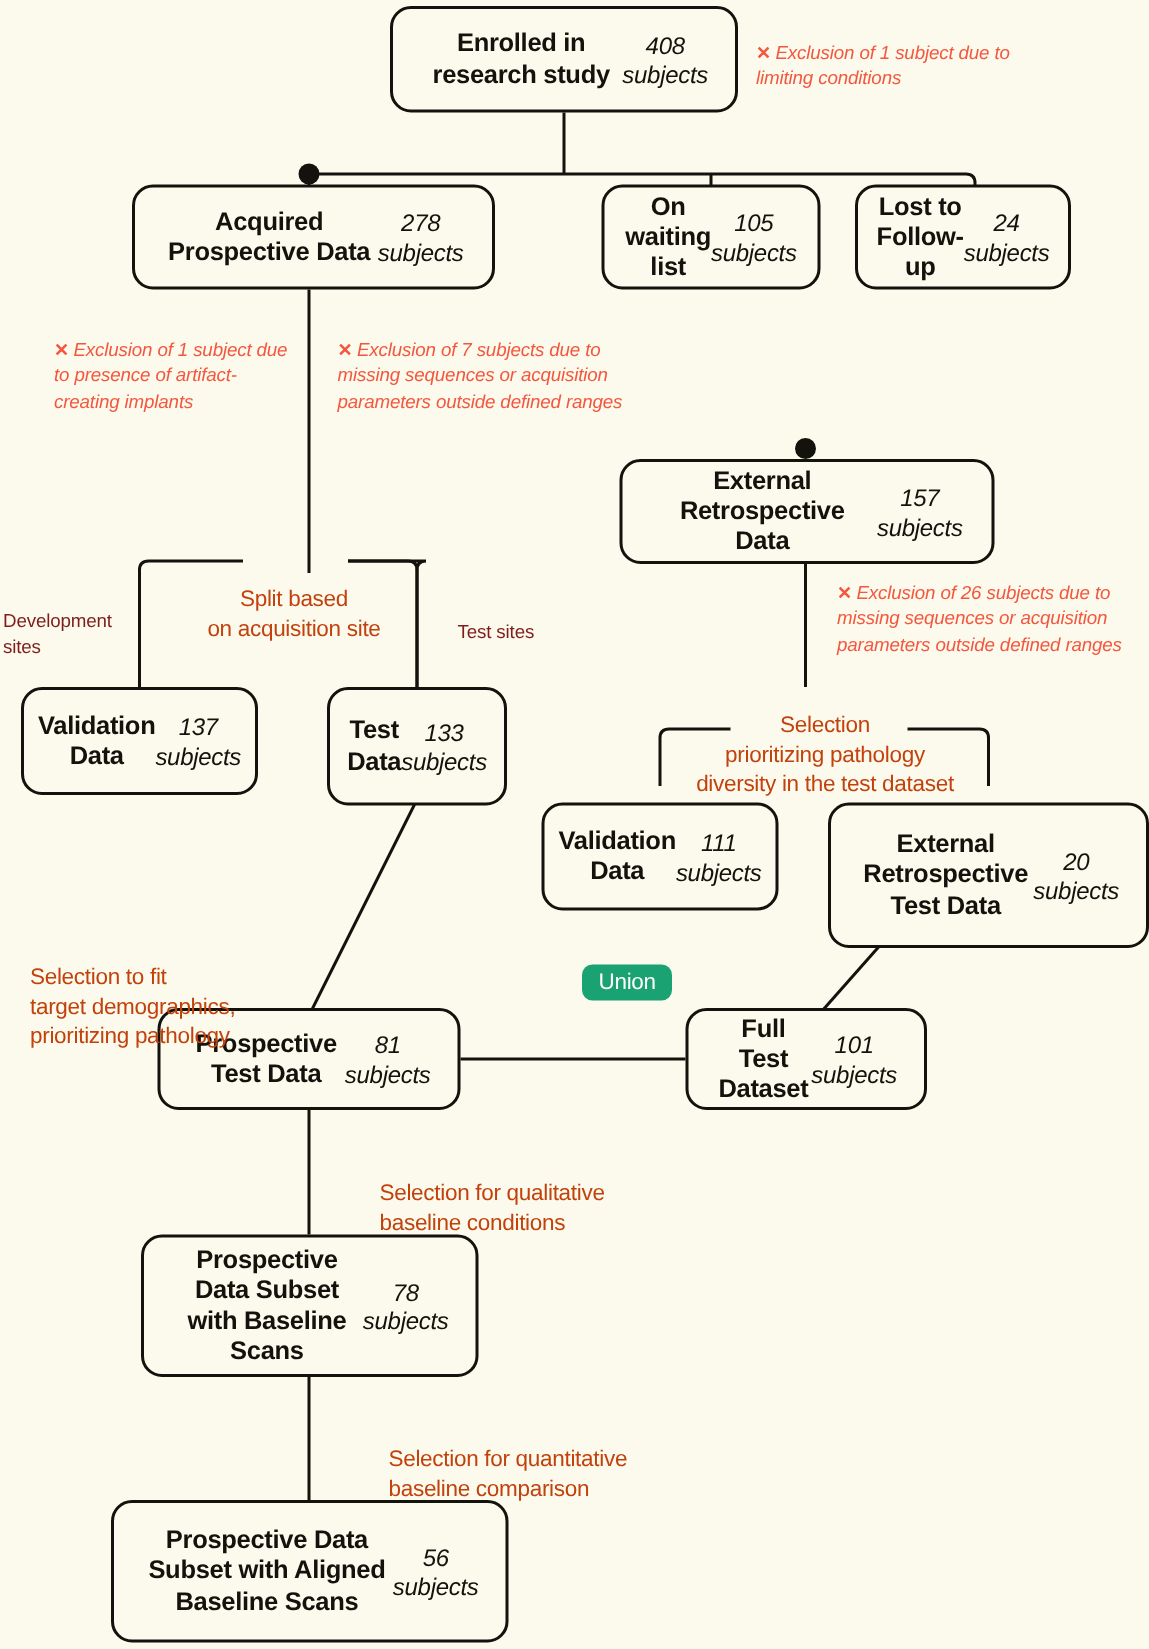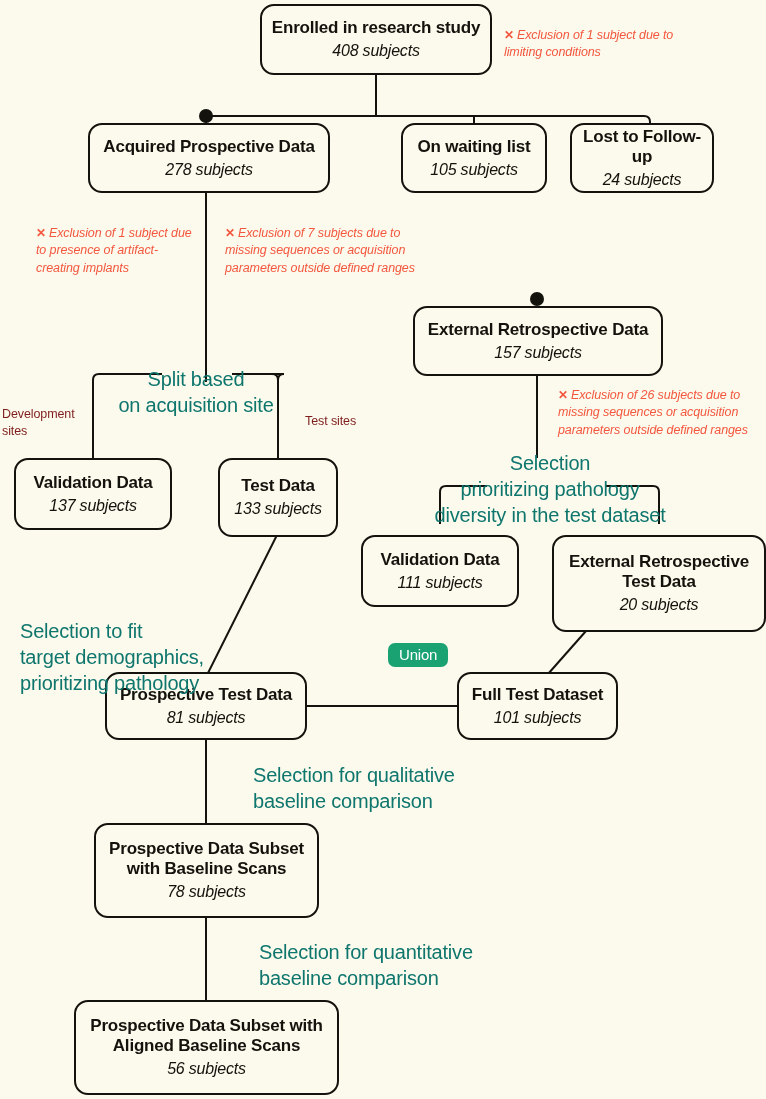--- a/index.html
+++ b/index.html
@@ -13,26 +13,26 @@
   #stage{position:absolute;left:0;top:0;width:766px;height:1099px;}
   svg.layer{position:absolute;left:0;top:0;width:766px;height:1099px;pointer-events:none;}
 
   .node{
     position:absolute;
     box-sizing:border-box;
     border:2px solid #14120d;
     border-radius:14px;
     background:#fbfaec;
     display:flex;
-    flex-direction:column;
+    flex-direction:row;
     align-items:center;
     justify-content:center;
     text-align:center;
     color:#14120d;
-    padding:6px 8px;
+    padding:6px 18px;
   }
   .node .title{
     font-size:17px;
     font-weight:700;
     line-height:1.18;
     letter-spacing:-0.2px;
   }
   .node .count{
     font-size:16px;
     font-style:italic;
@@ -52,24 +52,25 @@
   .excl .x{
     font-style:normal;
     font-weight:700;
     font-size:12px;
     margin-right:3px;
   }
   .excl .body{display:inline;}
 
   .annot{
     position:absolute;
-    color:#0f766e;
-    font-size:20px;
+    color:#c2410c;
+    font-size:15px;
     line-height:1.3;
     letter-spacing:-0.2px;
+    margin-top:24px;
   }
   .annot.center{text-align:center;}
 
   .sidelabel{
     position:absolute;
     color:#7f1d1d;
     font-size:12.5px;
     line-height:1.35;
     letter-spacing:-0.1px;
   }
@@ -209,21 +210,21 @@
 
   <div class="annot center" style="left:428px;top:450px;width:244px;white-space:pre-line;">Selection
 prioritizing pathology
 diversity in the test dataset</div>
 
   <div class="annot" style="left:20px;top:618px;width:210px;white-space:pre-line;">Selection to fit
 target demographics,
 prioritizing pathology</div>
 
   <div class="annot" style="left:253px;top:762px;width:230px;white-space:pre-line;">Selection for qualitative
-baseline comparison</div>
+baseline conditions</div>
 
   <div class="annot" style="left:259px;top:939px;width:230px;white-space:pre-line;">Selection for quantitative
 baseline comparison</div>
 
   <div class="badge" style="left:388px;top:643px;">Union</div>
 
   <div class="sidelabel" style="left:2px;top:406px;width:76px;white-space:pre-line;">Development
 sites</div>
 
   <div class="sidelabel" style="left:305px;top:413px;width:70px;">Test sites</div>

